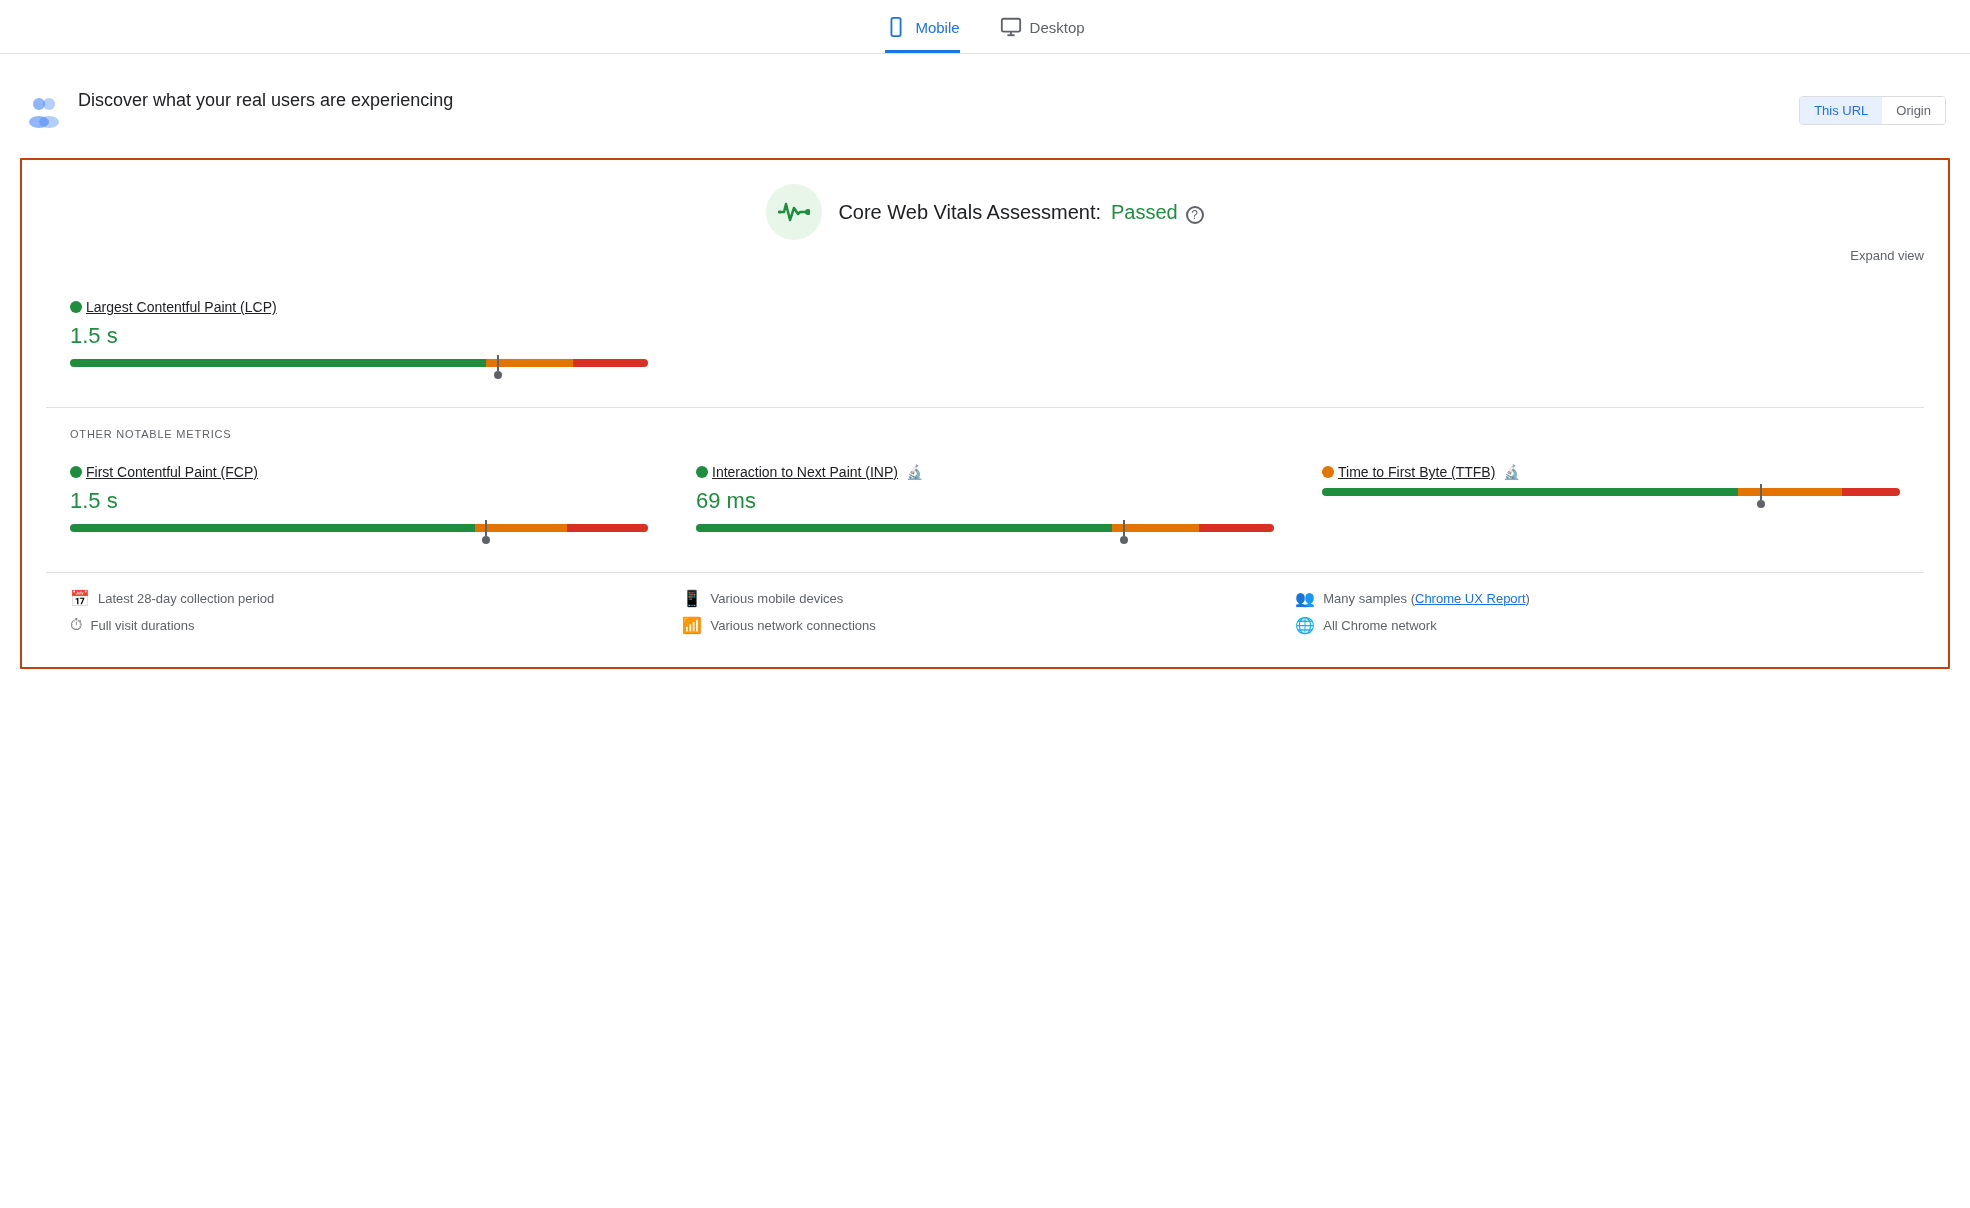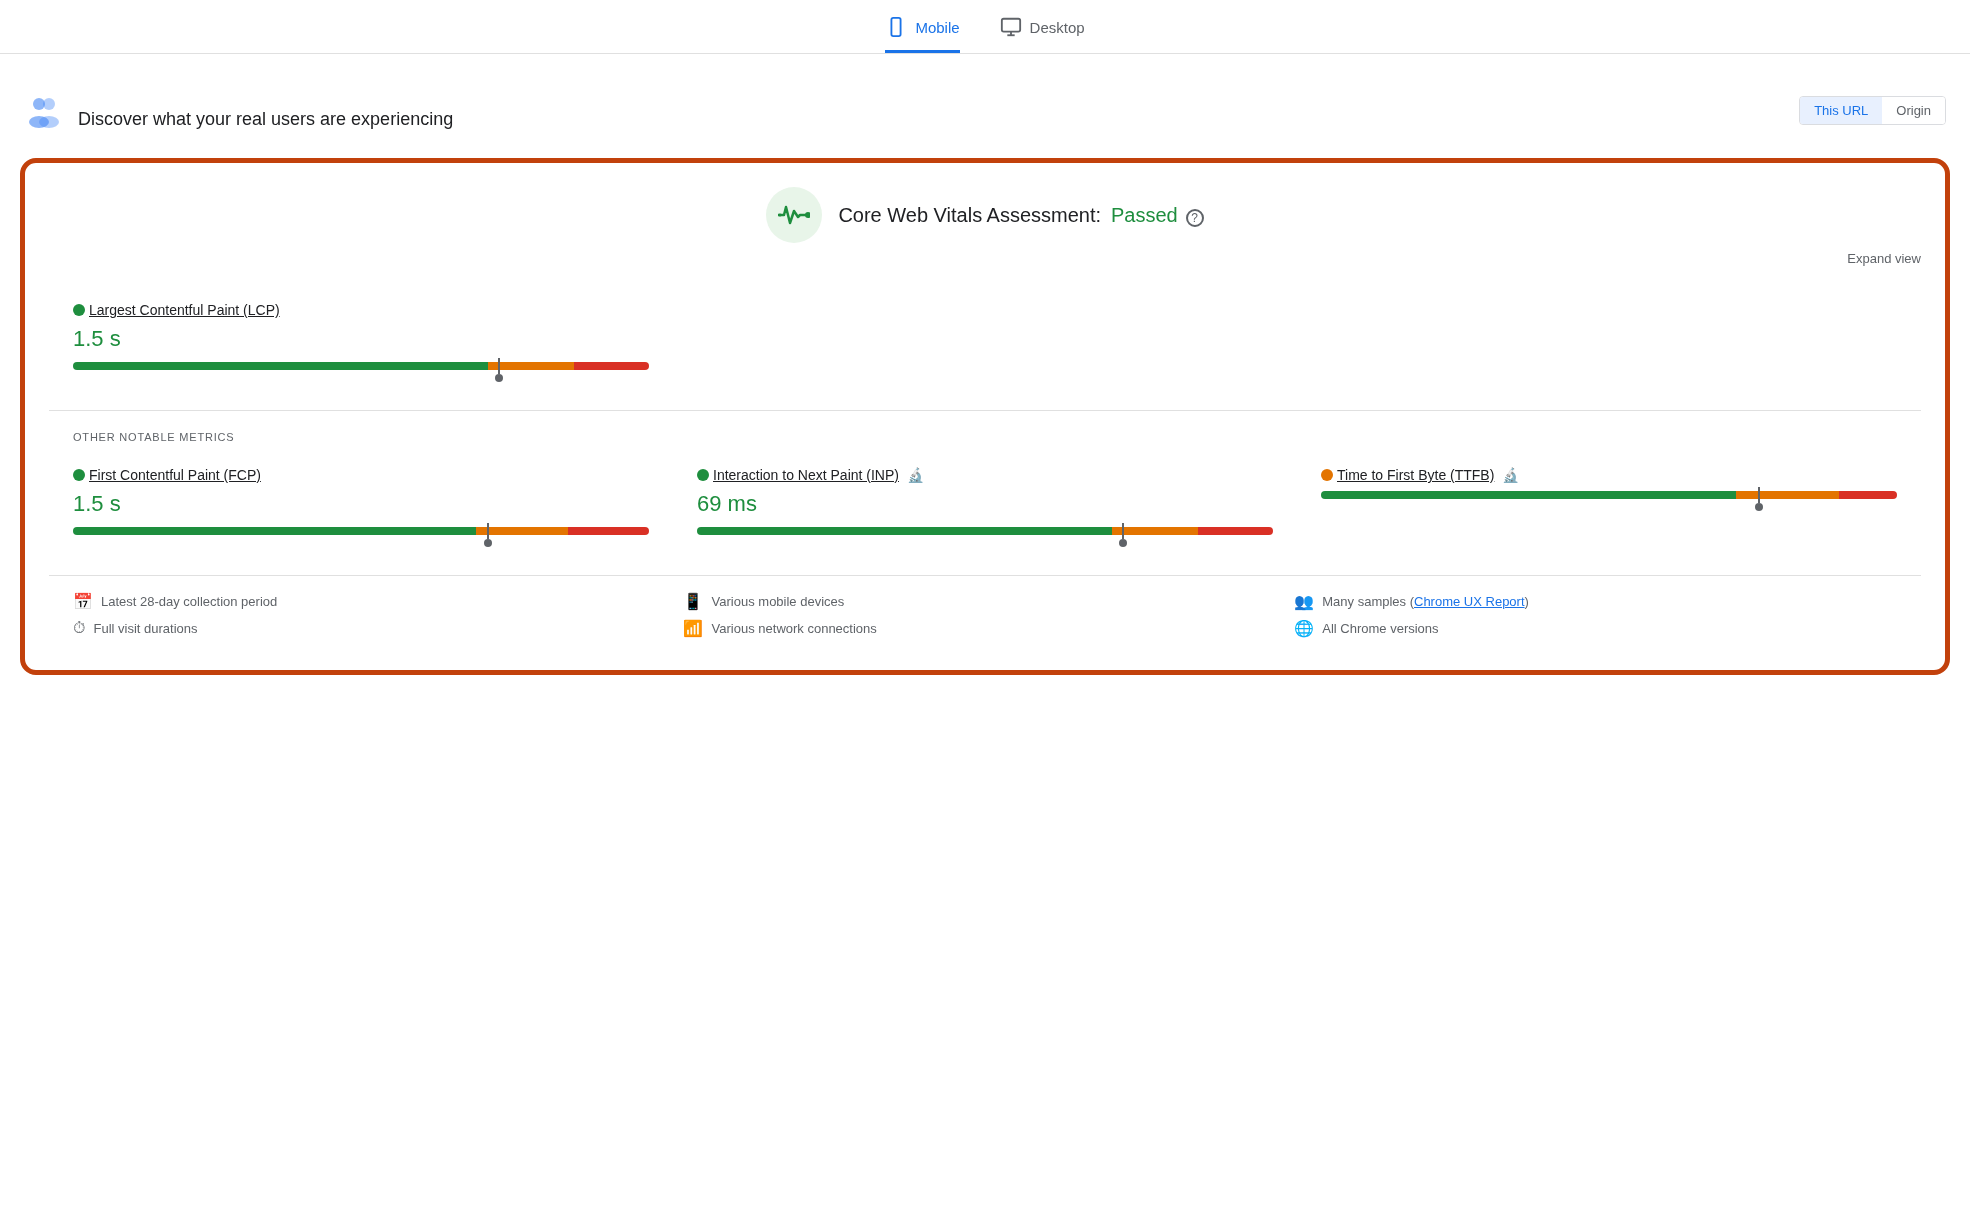--- a/index.html
+++ b/index.html
@@ -44,21 +44,21 @@
     
     .header-section {
       display: flex;
       align-items: center;
       justify-content: space-between;
       padding: 12px 24px;
       margin-bottom: 16px;
     }
     .header-left {
       display: flex;
-      align-items: flex-end;
+      align-items: flex-start;
       gap: 14px;
     }
     .header-avatar {
       width: 40px;
       height: 40px;
     }
     .header-title {
       font-size: 18px;
       color: #202124;
       font-weight: 400;
@@ -79,22 +79,22 @@
     }
     .url-origin-btn.active {
       background: #e8f0fe;
       color: #1a73e8;
       font-weight: 500;
     }
 
     
     .main-card {
       margin: 0 20px;
-      border: 5px solid #c2410c;
-      border-radius: 16px;
+      border: 2px solid #c2410c;
+      border-radius: 1px;
       padding: 24px;
     }
 
     
     .cwv-header {
       display: flex;
       align-items: center;
       justify-content: center;
       gap: 16px;
       margin-bottom: 8px;
@@ -412,17 +412,17 @@
         <span>Various network connections</span>
       </div>
       </div>
       <div>
         <div class="footer-item">
         <span class="footer-icon">👥</span>
         <span>Many samples (<span class="footer-link">Chrome UX Report</span>)</span>
       </div>
         <div class="footer-item">
         <span class="footer-icon">🌐</span>
-        <span>All Chrome versions</span>
+        <span>All Chrome network</span>
       </div>
       </div>
     </div>
 </div>
 
 </body></html>

